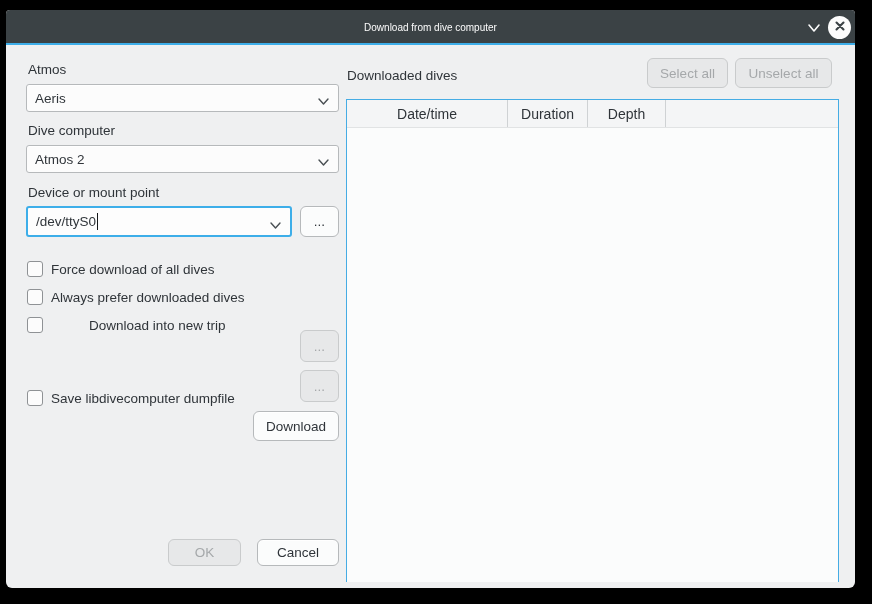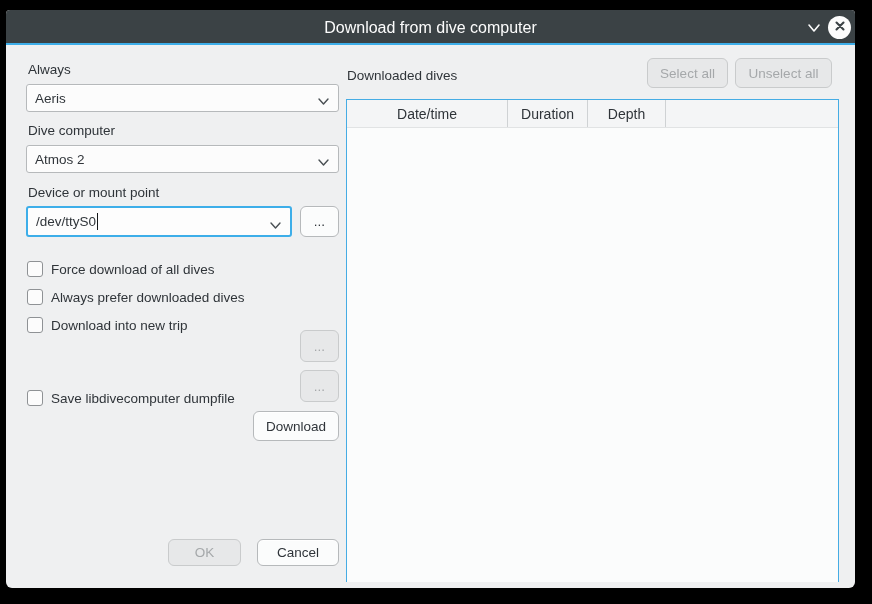--- a/index.html
+++ b/index.html
@@ -13,21 +13,21 @@
     color: #31363b; font-size: 13.5px;
   }
 
   
   .titlebar {
     position: absolute; left: 0; top: 0; width: 100%; height: 35px;
     background: #3b4245; border-bottom: 2px solid #3daee9;
   }
   .titlebar-title {
     position: absolute; left: 0; right: 0; top: 0; height: 35px;
-    line-height: 35px; text-align: center; color: #fcfcfc; font-size: 16px;
+    line-height: 35px; text-align: center; color: #fcfcfc; font-size: 10px;
   }
   .shade-btn { position: absolute; left: 796px; top: 9px; width: 24px; height: 20px; display: flex; align-items: center; justify-content: center; cursor: default; }
   .close-btn {
     position: absolute; left: 822px; top: 6px; width: 23px; height: 23px;
     background: #fcfcfc; border-radius: 50%;
     display: flex; align-items: center; justify-content: center;
   }
 
   
   .label { position: absolute; color: #2f3439; }
@@ -94,21 +94,21 @@
       </div>
       <div class="close-btn">
         <span>
           <svg width="12" height="12" viewBox="0 0 12 12">
               <path d="M2.5 2.5 L9.5 9.5 M9.5 2.5 L2.5 9.5" stroke="#3b4245" stroke-width="2.1" stroke-linecap="round"></path>
             </svg>
         </span>
       </div>
     </div>
 
-    <div class="label" style="left:22px; top:52px;">Always</div>
+    <div class="label" style="left:22px; top:52px;">Atmos</div>
     <div class="combo" style="left:20px; top:74px; width:313px;">
       <span>Aeris</span>
       <span class="chev">
         <svg width="13" height="9" viewBox="0 0 13 9">
             <path d="M2 2 L6.5 7 L11 2" stroke="#4a5054" stroke-width="1.4" fill="none" stroke-linecap="round" stroke-linejoin="round"></path>
           </svg>
       </span>
     </div>
 
     <div class="label" style="left:22px; top:113px;">Dive computer</div>
@@ -134,21 +134,21 @@
     <div class="btn" style="left:294px; top:196px; width:39px; height:31px;">...</div>
 
     <div class="checkbox-row" style="top:238px;">
       <div class="checkbox"></div>
       <span class="cb-label">Force download of all dives</span>
     </div>
     <div class="checkbox-row" style="top:266px;">
       <div class="checkbox"></div>
       <span class="cb-label">Always prefer downloaded dives</span>
     </div>
-    <div class="checkbox-row" style="top:294px;">
+    <div class="checkbox-row" style="top:294px;gap:38px;">
       <div class="checkbox"></div>
       <span class="cb-label">Download into new trip</span>
     </div>
     <div class="btn disabled" style="left:294px; top:320px; width:39px; height:32px;">...</div>
 
     <div class="checkbox-row" style="top:367px;">
       <div class="checkbox"></div>
       <span class="cb-label">Save libdivecomputer dumpfile</span>
     </div>
     <div class="btn disabled" style="left:294px; top:360px; width:39px; height:32px;">...</div>

